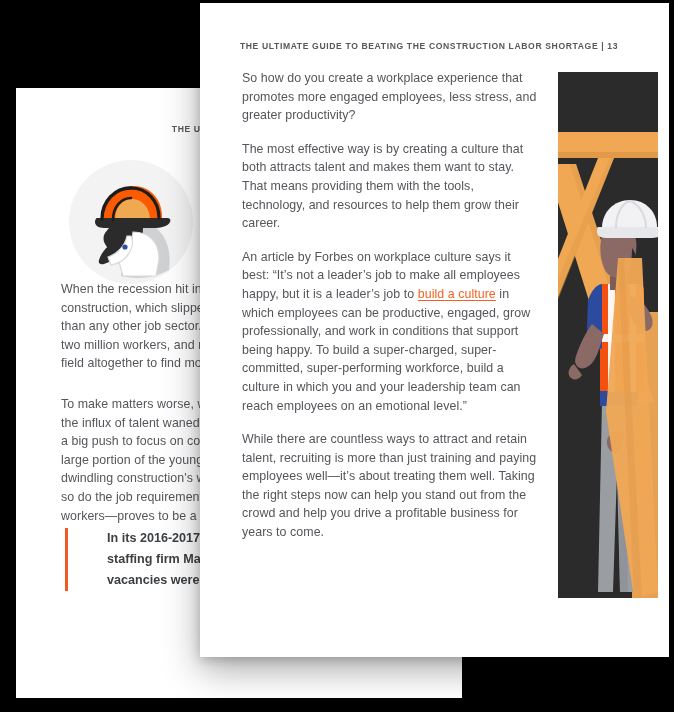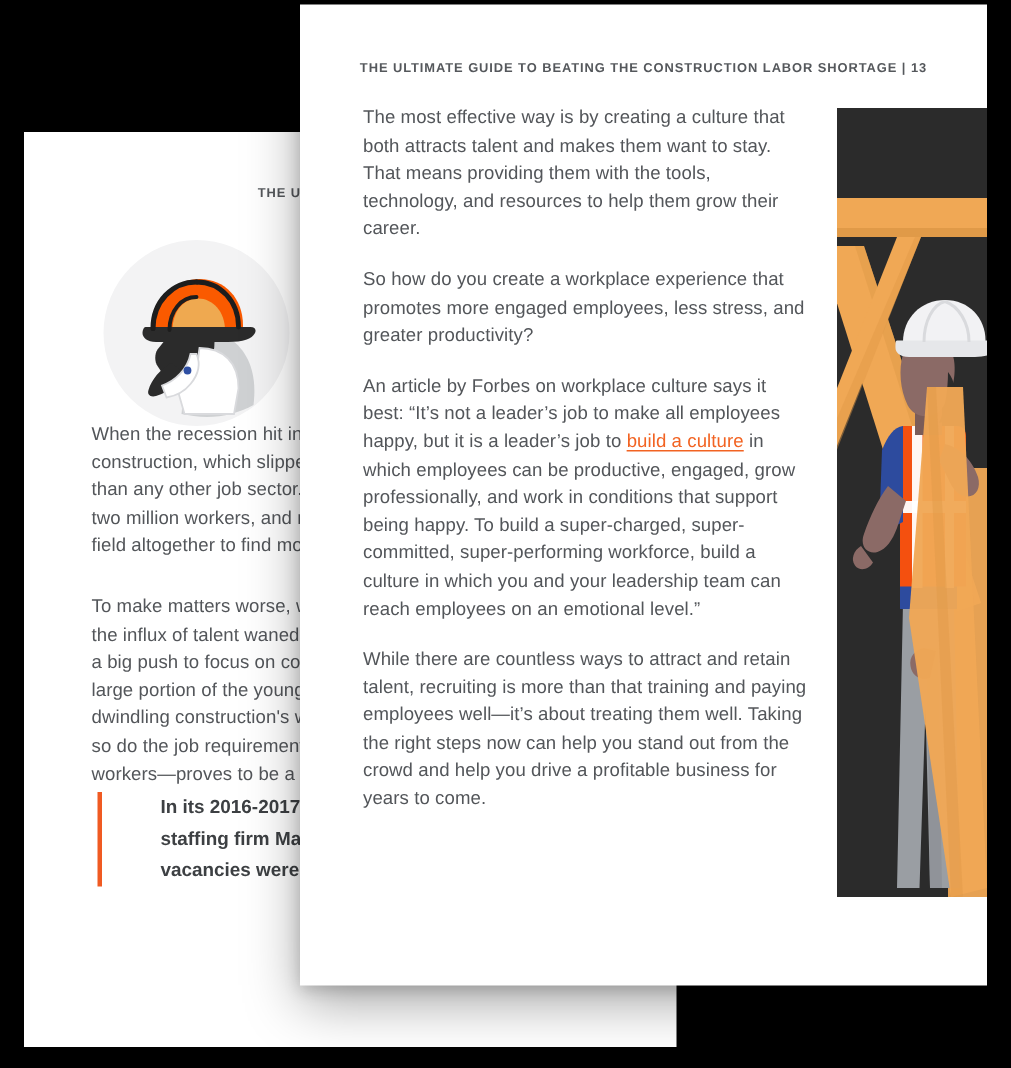--- a/index.html
+++ b/index.html
@@ -3,21 +3,21 @@
 <meta charset="utf-8">
 <style>
   html,body{margin:0;padding:0;background:#000;}
   body{width:674px;height:712px;position:relative;overflow:hidden;
        font-family:"Liberation Sans","DejaVu Sans",sans-serif;
        -webkit-font-smoothing:antialiased;}
 
   .stage{position:absolute;inset:0;width:674px;height:712px;}
 
   
-  .page{position:absolute;background:#ffffff;overflow:hidden;}
+  .page{position:absolute;background:#ffffff;overflow:hidden;padding-left:11px;}
 
   #back-page{
     left:16px; top:88px; width:435px; height:610px;
     box-shadow:0 10px 26px rgba(0,0,0,.30), 0 2px 6px rgba(0,0,0,.16);
   }
   #front-page{
     left:200px; top:3px; width:458px; height:654px;
     box-shadow:0 12px 34px rgba(0,0,0,.34), 0 3px 10px rgba(0,0,0,.18);
   }
 
@@ -116,27 +116,27 @@
     </div>
   </div>
 
   <div class="page" id="front-page">
 
     <div id="front-head">
       <span class="running-head">THE ULTIMATE GUIDE TO BEATING THE CONSTRUCTION LABOR SHORTAGE  |  13</span>
     </div>
 
     <div id="front-col">
+      <p class="body-p">So how do you create a workplace experience that promotes more engaged employees, less stress, and greater productivity?</p>
+
       <p class="body-p">The most effective way is by creating a culture that both attracts talent and makes them want to stay. That means providing them with the tools, technology, and resources to help them grow their career.</p>
-
-      <p class="body-p">So how do you create a workplace experience that promotes more engaged employees, less stress, and greater productivity?</p>
 
       <p class="body-p"><span>An article by Forbes on workplace culture says it best: “It’s not a leader’s job to make all employees happy, but it is a leader’s job to </span><a class="inline-link" href="#">build a culture</a><span> in which employees can be productive, engaged, grow professionally, and work in conditions that support being happy. To build a super-charged, super-committed, super-performing workforce, build a culture in which you and your leadership team can reach employees on an emotional level.”</span></p>
 
-      <p class="body-p">While there are countless ways to attract and retain talent, recruiting is more than that training and paying employees well—it’s about treating them well. Taking the right steps now can help you stand out from the crowd and help you drive a profitable business for years to come.</p>
+      <p class="body-p">While there are countless ways to attract and retain talent, recruiting is more than just training and paying employees well—it’s about treating them well. Taking the right steps now can help you stand out from the crowd and help you drive a profitable business for years to come.</p>
     </div>
 
     <div id="illustration">
       <svg viewBox="0 0 100 526" xmlns="http://www.w3.org/2000/svg" preserveAspectRatio="xMinYMid slice" aria-hidden="true">
         <rect x="0" y="0" width="100" height="526" fill="#2b2b2b"></rect>
 
         <rect x="-10" y="60" width="120" height="26" fill="#f0a855"></rect>
         <rect x="-10" y="80" width="120" height="6" fill="#e09a48"></rect>
 
         <polygon points="-12,92 18,92 96,330 66,340" fill="#f0a855"></polygon>

